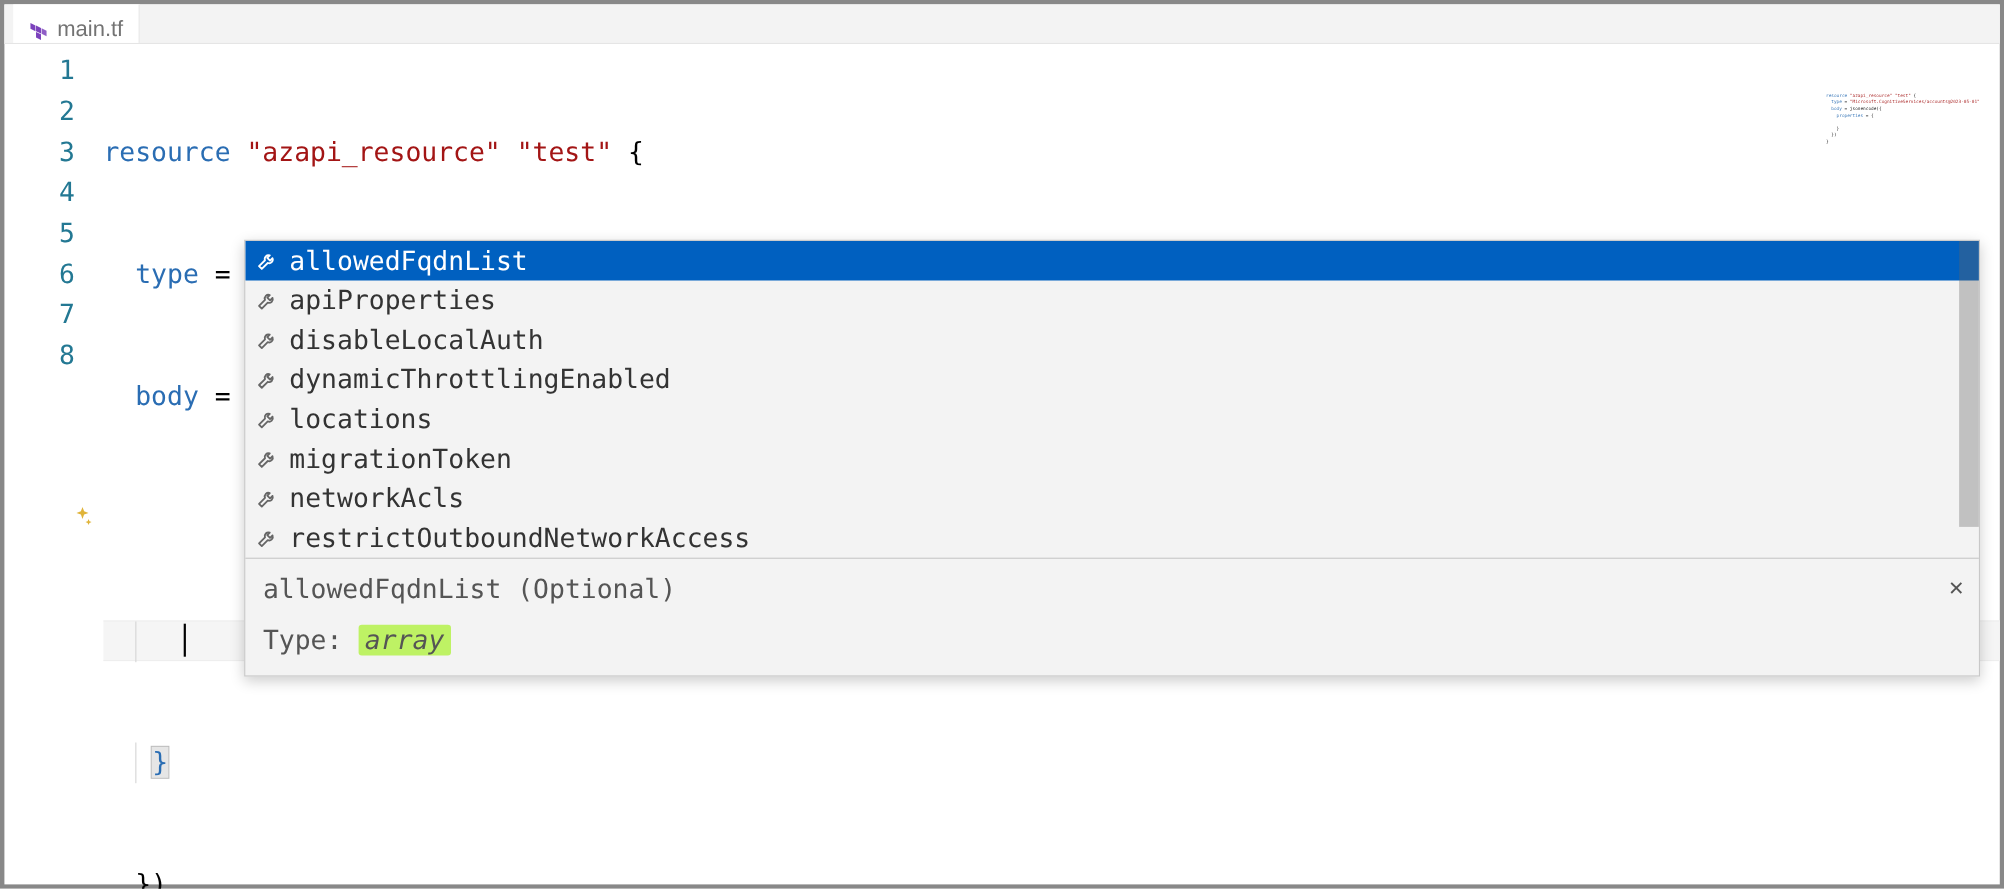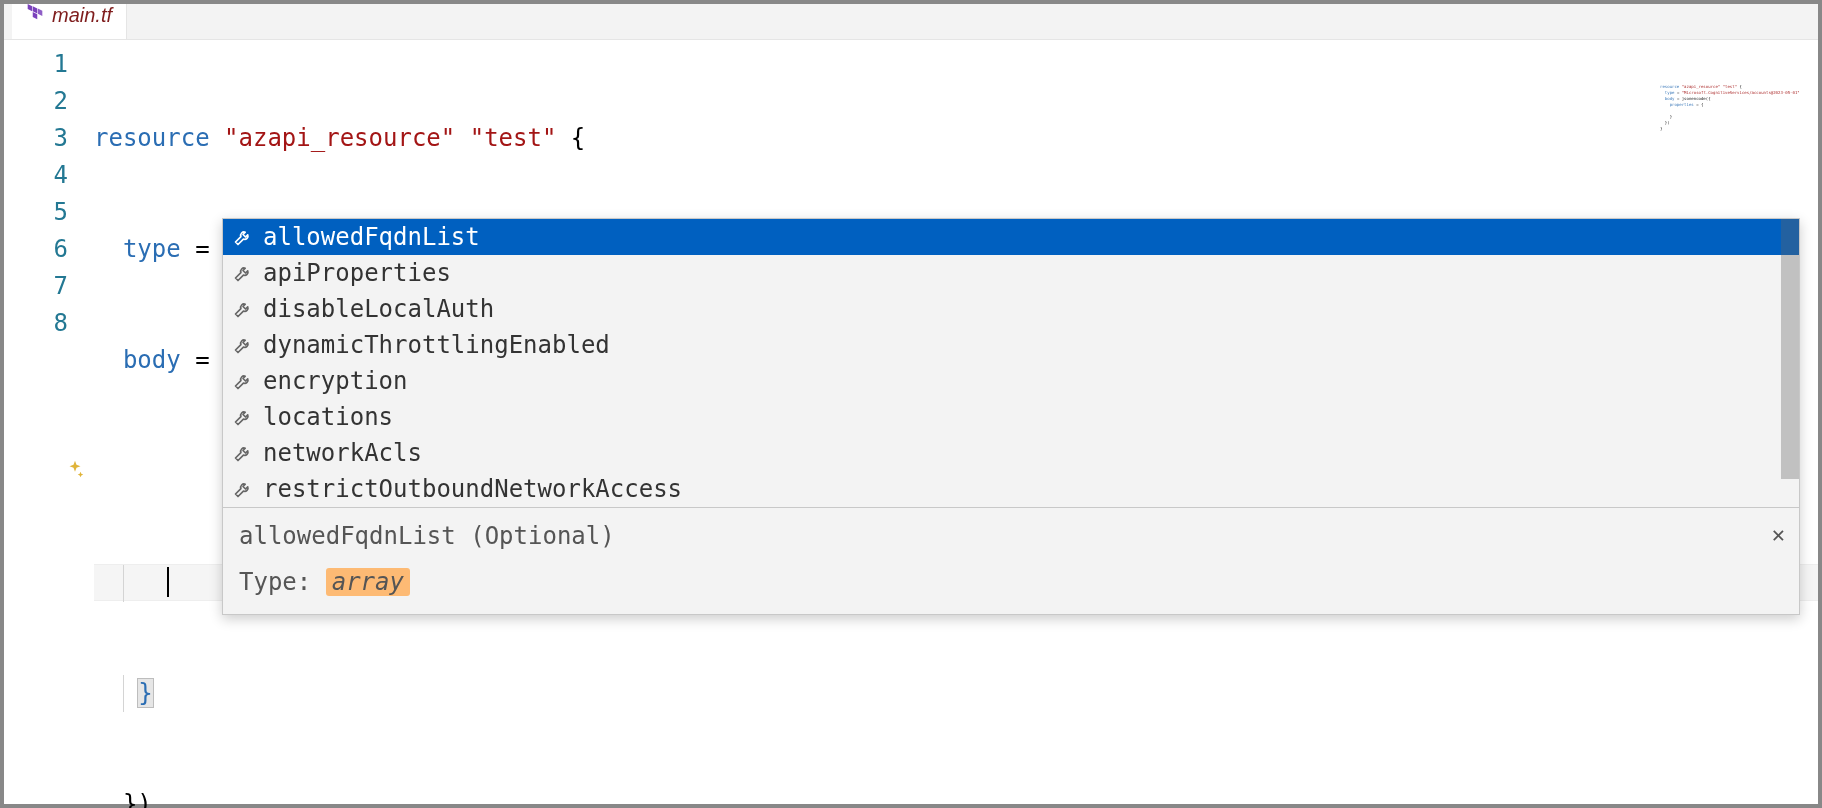--- a/index.html
+++ b/index.html
@@ -22,30 +22,29 @@
   .tabbar {
     display: flex;
     align-items: center;
     height: 36px;
     background: #f3f3f3;
     border-bottom: 1px solid #e5e5e5;
     padding-left: 8px;
   }
   .tab {
     display: flex;
-    align-items: flex-start;
+    align-items: flex-end;
     gap: 8px;
     padding: 0 14px;
     height: 100%;
     background: #fff;
-    color: #7f1d1d;
+    color: #737373;
     font-size: 20px;
     font-family: -apple-system, "Segoe UI", sans-serif;
     border-right: 1px solid #e5e5e5;
-    font-style: italic;
   }
   .tf-icon {
     width: 18px;
     height: 18px;
   }
   .editor {
     display: flex;
     position: relative;
     height: calc(100% - 36px);
   }
@@ -184,21 +183,21 @@
   }
   .suggest-doc .doc-close {
     position: absolute;
     right: 14px;
     top: 14px;
     font-size: 22px;
     color: #555;
     cursor: pointer;
   }
   .typecode {
-    background: #fdba74;
+    background: #bef264;
     padding: 0 6px;
     border-radius: 3px;
     font-style: italic;
   }
 </style>
 </head>
 <body>
 
 <div class="outer">
 
@@ -279,27 +278,27 @@
         <div class="suggest-row">
           <svg class="wrench" viewBox="0 0 24 24">
             <path fill="none" stroke="#666" stroke-width="2" stroke-linecap="round" stroke-linejoin="round" d="M14.7 6.3a4 4 0 0 0-5.2 5.2L3 18l3 3 6.5-6.5a4 4 0 0 0 5.2-5.2L15 12l-3-3 2.7-2.7z"></path>
           </svg>
           <span>dynamicThrottlingEnabled</span>
         </div>
         <div class="suggest-row">
           <svg class="wrench" viewBox="0 0 24 24">
             <path fill="none" stroke="#666" stroke-width="2" stroke-linecap="round" stroke-linejoin="round" d="M14.7 6.3a4 4 0 0 0-5.2 5.2L3 18l3 3 6.5-6.5a4 4 0 0 0 5.2-5.2L15 12l-3-3 2.7-2.7z"></path>
           </svg>
-          <span>encryption</span>
-        </div>
-        <div class="suggest-row">
-          <svg class="wrench" viewBox="0 0 24 24">
-            <path fill="none" stroke="#666" stroke-width="2" stroke-linecap="round" stroke-linejoin="round" d="M14.7 6.3a4 4 0 0 0-5.2 5.2L3 18l3 3 6.5-6.5a4 4 0 0 0 5.2-5.2L15 12l-3-3 2.7-2.7z"></path>
-          </svg>
           <span>locations</span>
+        </div>
+        <div class="suggest-row">
+          <svg class="wrench" viewBox="0 0 24 24">
+            <path fill="none" stroke="#666" stroke-width="2" stroke-linecap="round" stroke-linejoin="round" d="M14.7 6.3a4 4 0 0 0-5.2 5.2L3 18l3 3 6.5-6.5a4 4 0 0 0 5.2-5.2L15 12l-3-3 2.7-2.7z"></path>
+          </svg>
+          <span>migrationToken</span>
         </div>
         <div class="suggest-row">
           <svg class="wrench" viewBox="0 0 24 24">
             <path fill="none" stroke="#666" stroke-width="2" stroke-linecap="round" stroke-linejoin="round" d="M14.7 6.3a4 4 0 0 0-5.2 5.2L3 18l3 3 6.5-6.5a4 4 0 0 0 5.2-5.2L15 12l-3-3 2.7-2.7z"></path>
           </svg>
           <span>networkAcls</span>
         </div>
         <div class="suggest-row">
           <svg class="wrench" viewBox="0 0 24 24">
             <path fill="none" stroke="#666" stroke-width="2" stroke-linecap="round" stroke-linejoin="round" d="M14.7 6.3a4 4 0 0 0-5.2 5.2L3 18l3 3 6.5-6.5a4 4 0 0 0 5.2-5.2L15 12l-3-3 2.7-2.7z"></path>

